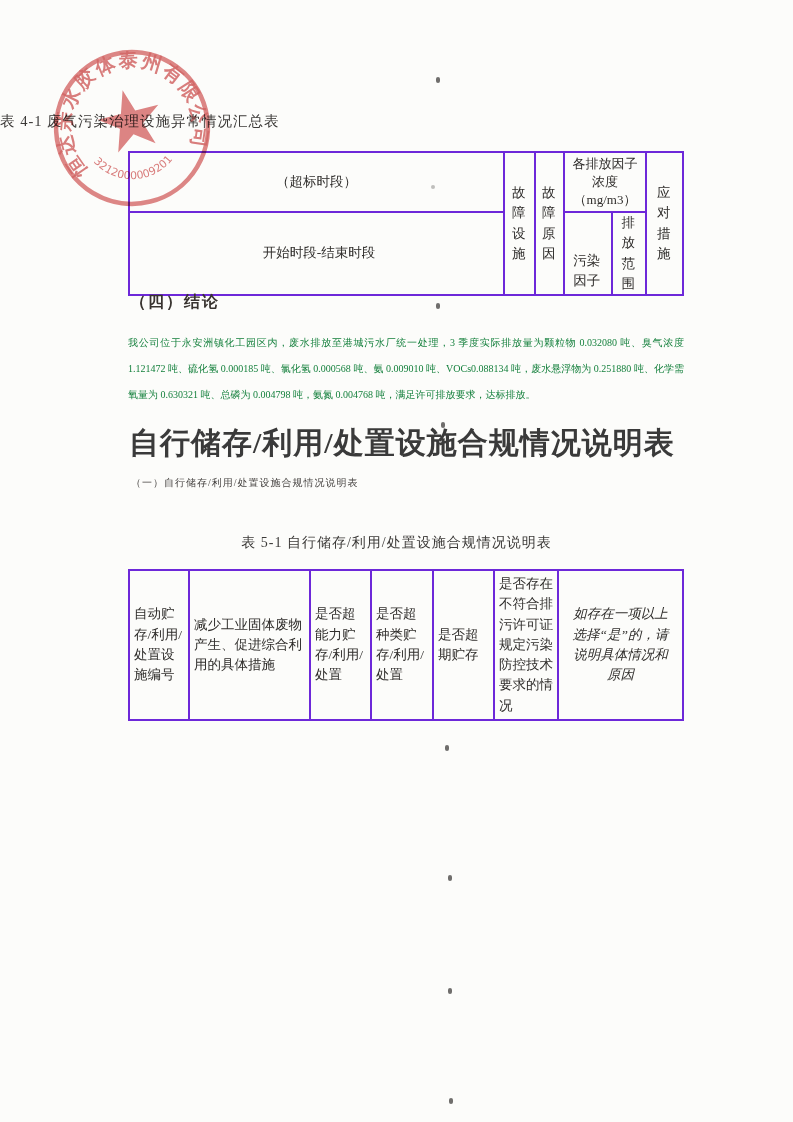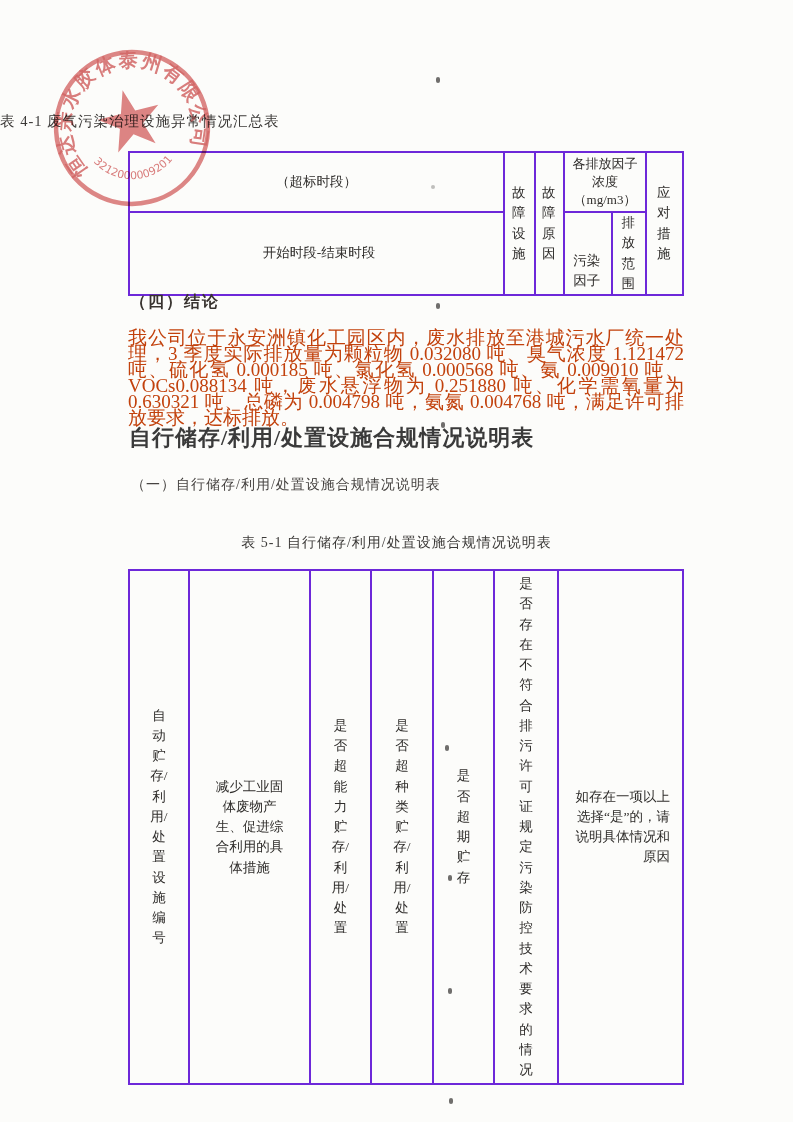--- a/index.html
+++ b/index.html
@@ -10,45 +10,45 @@
     font-family:"Liberation Serif","DejaVu Serif",serif;
     color:#2f2d2b;
     overflow:hidden;
   }
   .abs { position:absolute; }
 
   
   .t4-caption { left:0; right:0; top:112px; text-align:left; font-size:14.5px; letter-spacing:1px; color:#3b3937; }
   .t5-caption { left:0; right:0; top:534px; text-align:center; font-size:14px; letter-spacing:1px; color:#3b3937; }
   .conclusion-heading { left:130px; top:292px; font-size:16px; font-weight:700; letter-spacing:2px; color:#38332f; }
-  .section-title { left:129px; top:423px; font-size:22px; font-weight:700; letter-spacing:1px; color:#3a3a3a; }
-  .section-subtitle { left:131px; top:476px; font-size:14px; letter-spacing:1px; color:#464341; }
+  .section-title { left:129px; top:423px; font-size:30px; font-weight:700; letter-spacing:1px; color:#3a3a3a; }
+  .section-subtitle { left:131px; top:476px; font-size:10px; letter-spacing:1px; color:#464341; }
   .body-paragraph {
     left:128px; top:330px; width:556px;
-    font-size:19px; line-height:16px; text-align:justify; color:#c2410c;
+    font-size:10px; line-height:26px; text-align:justify; color:#15803d;
   }
 
   
   table { border-collapse:collapse; table-layout:fixed; }
   td { border:2px solid #6d28d9; font-size:13.5px; line-height:1.35; color:#2f2d2b; vertical-align:middle; }
 
   .table4 { left:128px; top:151px; width:554px; }
   .table4 td { text-align:center; }
   .t4-r1 { height:60px; }
   .t4-r2 { height:80px; }
   .t4-period { text-align:center; }
   .t4-startend { text-align:left; padding-left:5px; }
   .vert-text { display:inline-block; width:1.1em; word-break:break-all; line-height:1.5; text-align:left; }
   .two-col-text { display:inline-block; width:2.2em; word-break:break-all; line-height:1.45; text-align:left;margin-top:34px; }
   .pre-wrap { white-space:pre-line; }
   .t4-conc { font-size:13px; line-height:1.4; }
 
   .table5 { left:128px; top:569px; width:554px; }
-  .table5 td.hdr { text-align:center; padding:3px 20px; height:131px; line-height:1.5; font-size:13.5px; }
-  .table5 td.hdr-left { text-align:right; padding:3px 12px; }
+  .table5 td.hdr { text-align:left; padding:3px 4px; height:131px; line-height:1.5; font-size:13.5px; }
+  .table5 td.hdr-left { text-align:center; padding:3px 12px;font-style:italic; }
   .t5-datarow td { height:83px; }
   .t5-id-cell { vertical-align:top; text-align:left; padding:4px 4px; line-height:1.45; }
   .t5-no-cell { text-align:left; padding-left:7px; vertical-align:middle; }
 
   
   .stamp {
     left:50px; top:40px; width:164px; height:176px;
     transform:rotate(-14deg);
     opacity:.88;
     mix-blend-mode:multiply;

